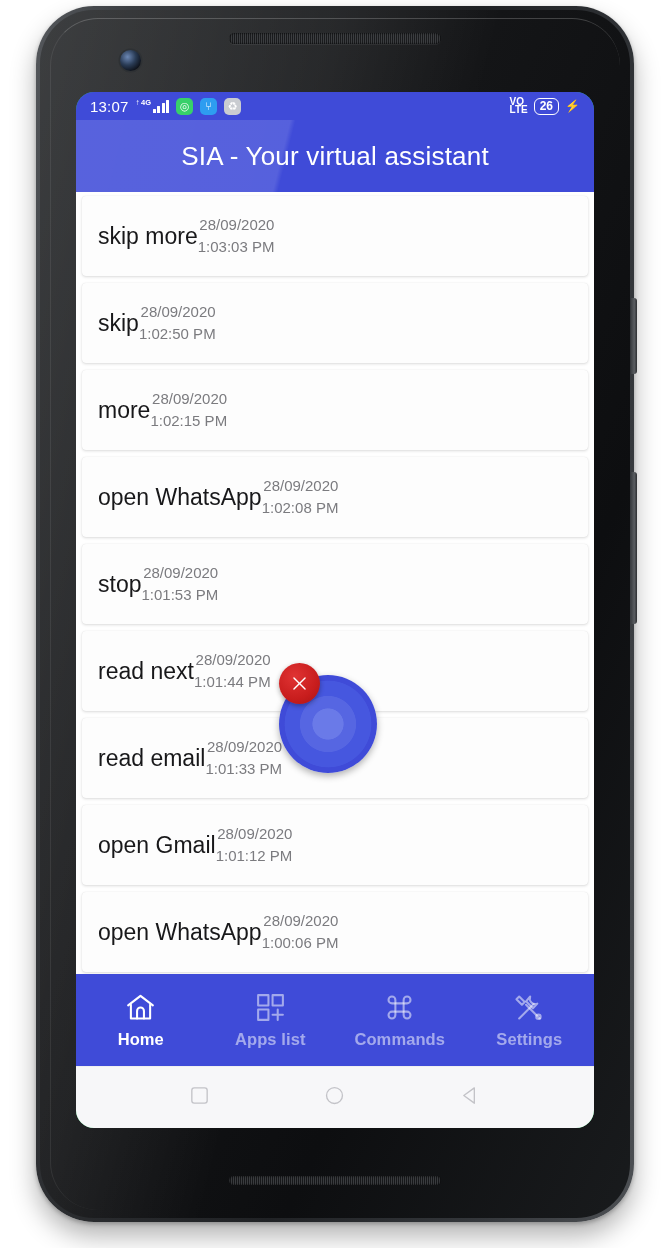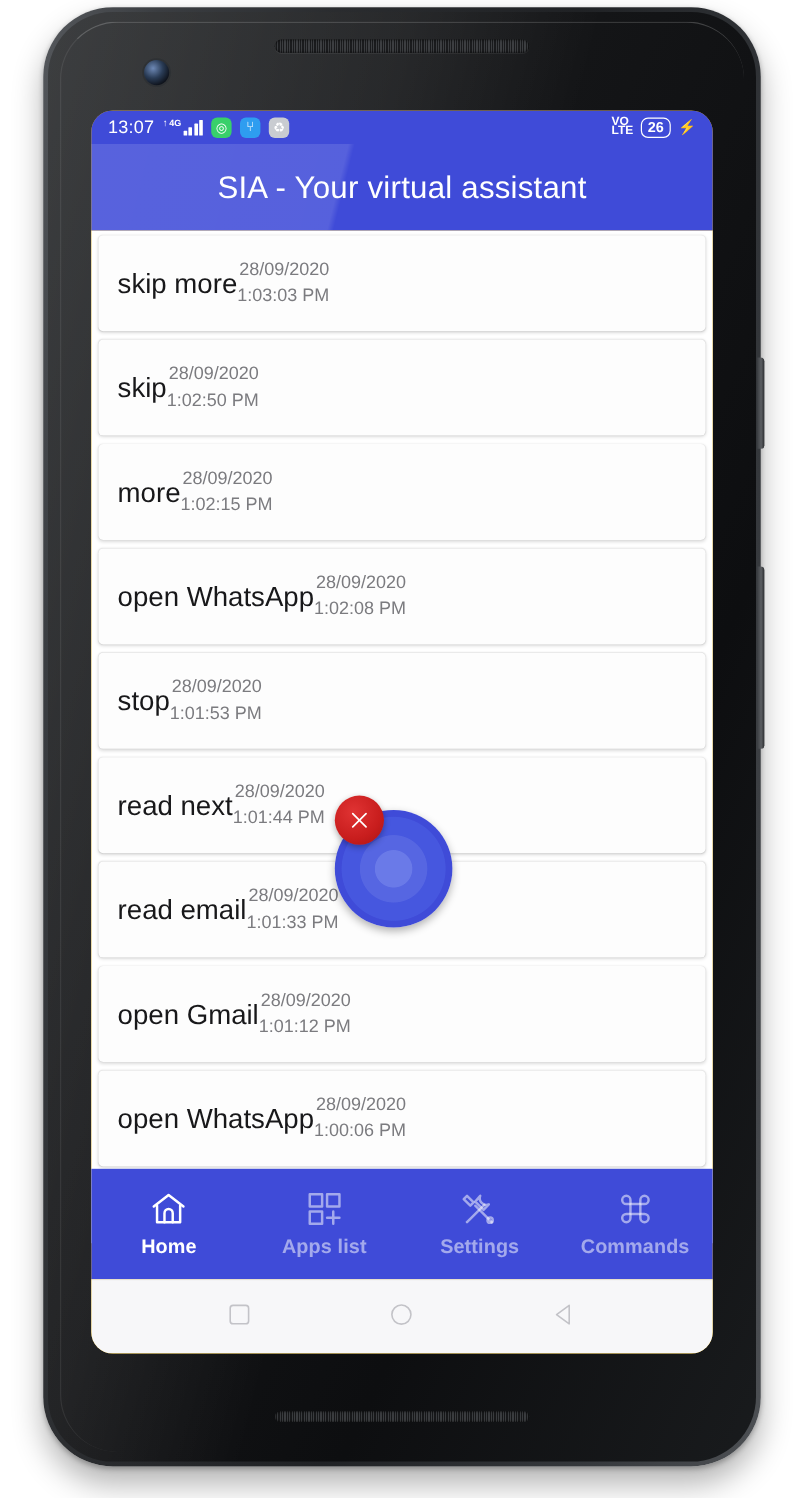--- a/index.html
+++ b/index.html
@@ -104,21 +104,21 @@
 
   
   #screen {
     position: absolute;
     left: 40px;
     top: 86px;
     width: 518px;
     height: 1036px;
     border-radius: 18px;
     overflow: hidden;
-    background: #eab308;
+    background: #22c55e;
   }
 
   
   #status-bar {
     position: relative;
     height: 28px;
     background: #3f4bd8;
     display: flex;
     align-items: center;
     padding: 0 14px;
@@ -440,41 +440,41 @@
             <rect x="3" y="13.5" width="7.5" height="7.5"></rect>
             <path d="M17.25 13.5 V21 M13.5 17.25 H21"></path>
           </svg>
         </span>
         <span class="nav-label">Apps list</span>
       </div>
 
       <div class="nav-item">
         <span class="nav-icon">
           <svg viewBox="0 0 24 24" fill="none" stroke="currentColor" stroke-width="1.5" stroke-linecap="round" stroke-linejoin="round">
+            <path d="M9 9 H15 V15 H9 Z"></path>
+            <path d="M9 9 V6.5 a2.5 2.5 0 1 0 -2.5 2.5 Z"></path>
+            <path d="M15 9 V6.5 a2.5 2.5 0 1 1 2.5 2.5 Z"></path>
+            <path d="M9 15 V17.5 a2.5 2.5 0 1 1 -2.5 -2.5 Z"></path>
+            <path d="M15 15 V17.5 a2.5 2.5 0 1 0 2.5 -2.5 Z"></path>
+          </svg>
+        </span>
+        <span class="nav-label">Commands</span>
+      </div>
+
+      <div class="nav-item">
+        <span class="nav-icon">
+          <svg viewBox="0 0 24 24" fill="none" stroke="currentColor" stroke-width="1.5" stroke-linecap="round" stroke-linejoin="round">
             <path d="M4.5 20 L15 9.5"></path>
             <path d="M14 4.5 a4 4 0 0 0 5.2 5.2 L16 13 l-5-5 Z" transform="translate(-1.5,-0.5)"></path>
             <path d="M19.5 20 L9.5 10"></path>
             <path d="M4.5 4 L8.5 8 l-2 2 -4 -4 Z"></path>
             <circle cx="18.5" cy="18.8" r="1.6"></circle>
           </svg>
         </span>
         <span class="nav-label">Settings</span>
-      </div>
-
-      <div class="nav-item">
-        <span class="nav-icon">
-          <svg viewBox="0 0 24 24" fill="none" stroke="currentColor" stroke-width="1.5" stroke-linecap="round" stroke-linejoin="round">
-            <path d="M9 9 H15 V15 H9 Z"></path>
-            <path d="M9 9 V6.5 a2.5 2.5 0 1 0 -2.5 2.5 Z"></path>
-            <path d="M15 9 V6.5 a2.5 2.5 0 1 1 2.5 2.5 Z"></path>
-            <path d="M9 15 V17.5 a2.5 2.5 0 1 1 -2.5 -2.5 Z"></path>
-            <path d="M15 15 V17.5 a2.5 2.5 0 1 0 2.5 -2.5 Z"></path>
-          </svg>
-        </span>
-        <span class="nav-label">Commands</span>
       </div>
 
     </div>
 
     <div id="system-nav">
       <span>
         <svg viewBox="0 0 24 24" fill="none" stroke="#c3c3c8" stroke-width="1.4">
           <rect x="4" y="4" width="16" height="16" rx="2.5"></rect>
         </svg>
       </span>

